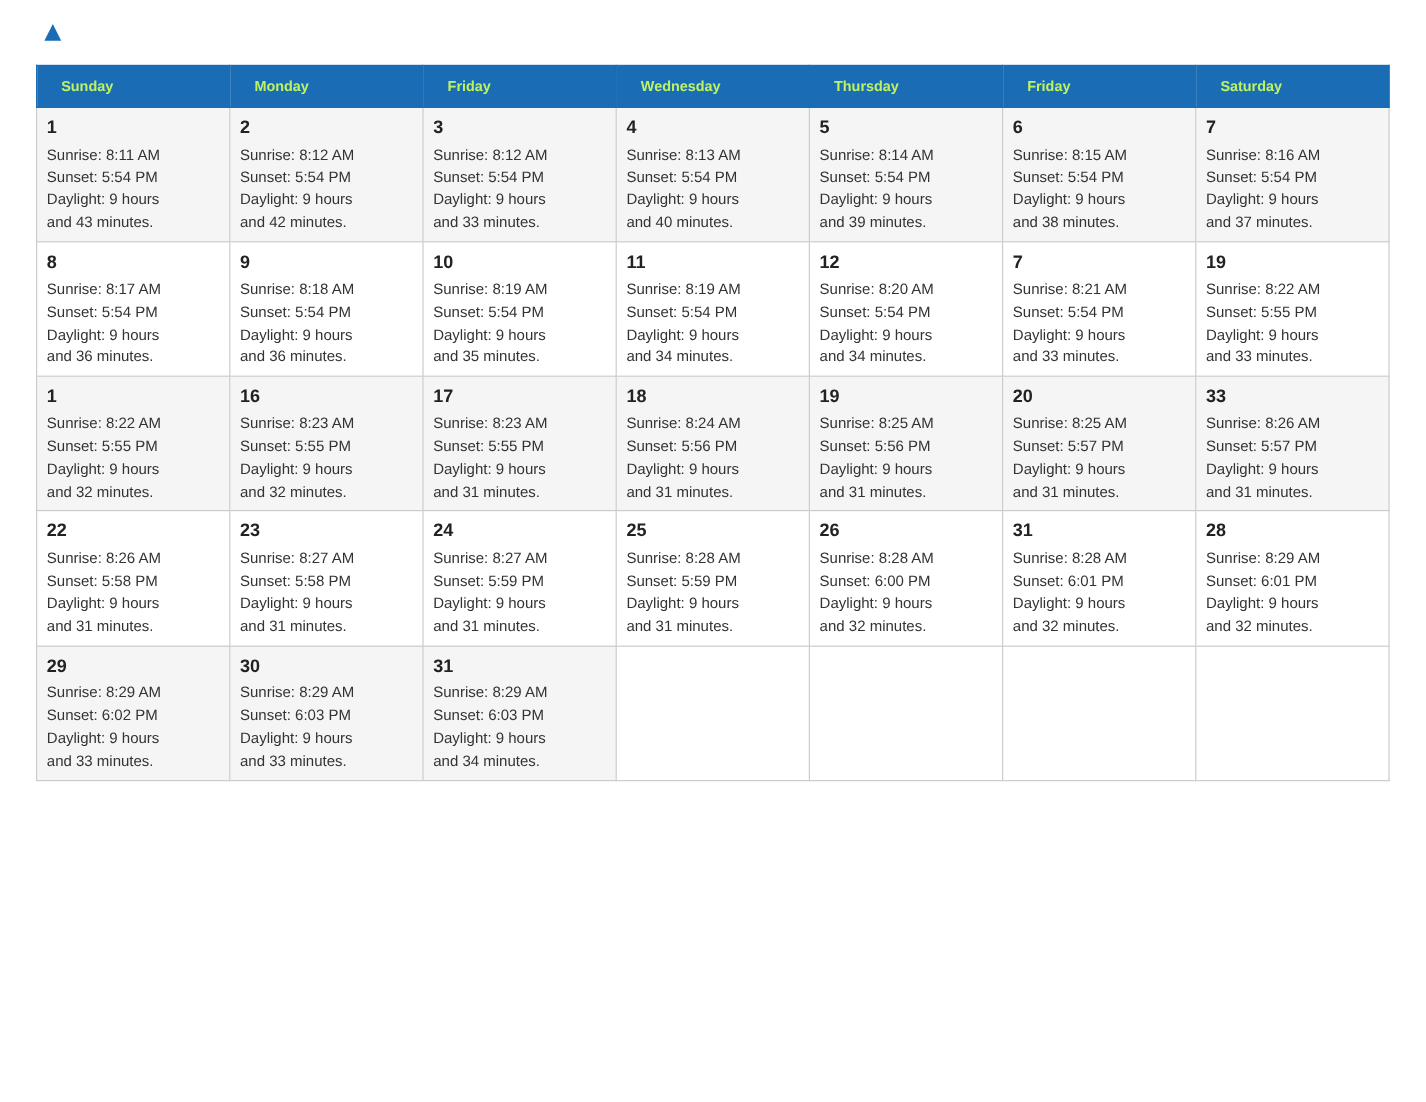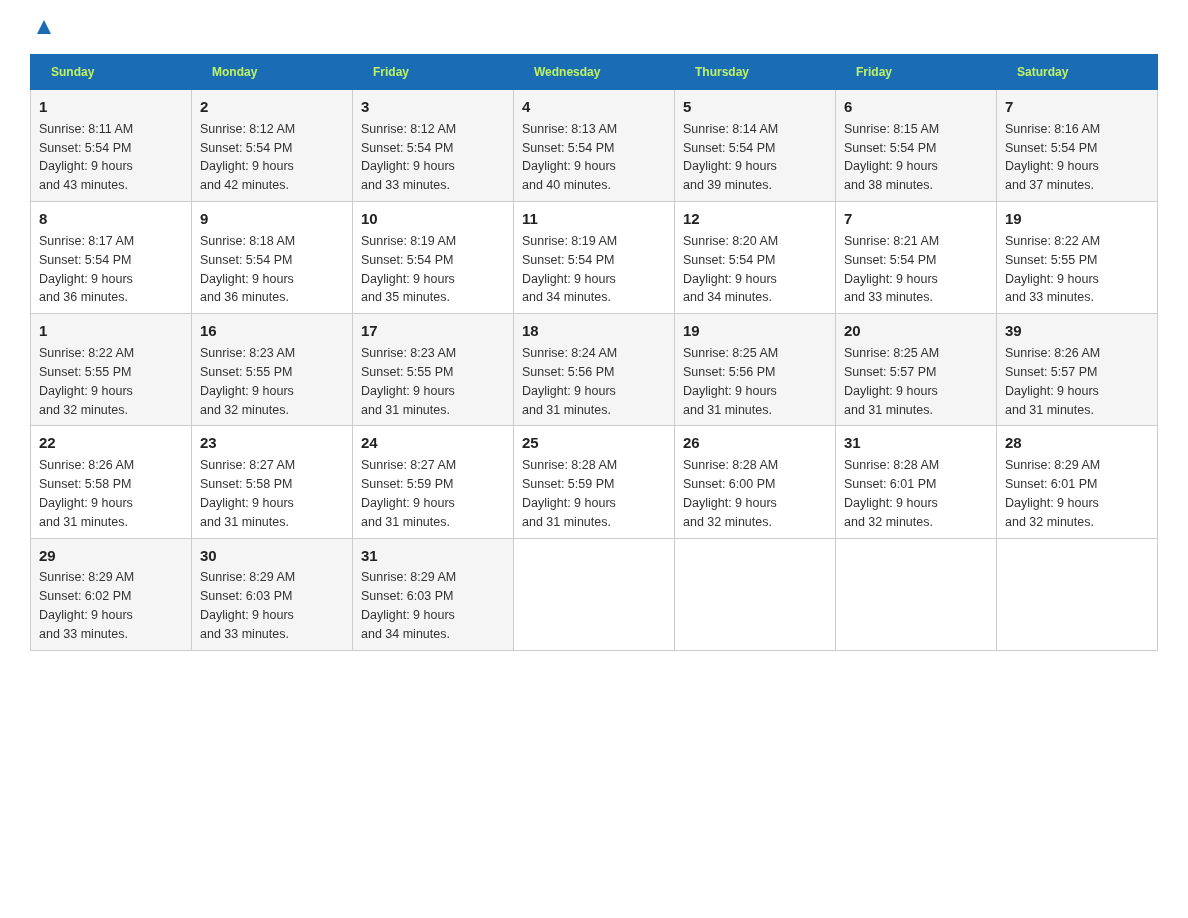--- a/index.html
+++ b/index.html
@@ -262,21 +262,21 @@
         <span class="day-info">and 31 minutes.</span>
       </td>
         <td>
         <span class="day-num">20</span>
         <span class="day-info">Sunrise: 8:25 AM</span><br>
         <span class="day-info">Sunset: 5:57 PM</span><br>
         <span class="day-info">Daylight: 9 hours</span><br>
         <span class="day-info">and 31 minutes.</span>
       </td>
         <td>
-        <span class="day-num">39</span>
+        <span class="day-num">33</span>
         <span class="day-info">Sunrise: 8:26 AM</span><br>
         <span class="day-info">Sunset: 5:57 PM</span><br>
         <span class="day-info">Daylight: 9 hours</span><br>
         <span class="day-info">and 31 minutes.</span>
       </td>
       </tr>
       <tr>
         <td>
         <span class="day-num">22</span>
         <span class="day-info">Sunrise: 8:26 AM</span><br>

